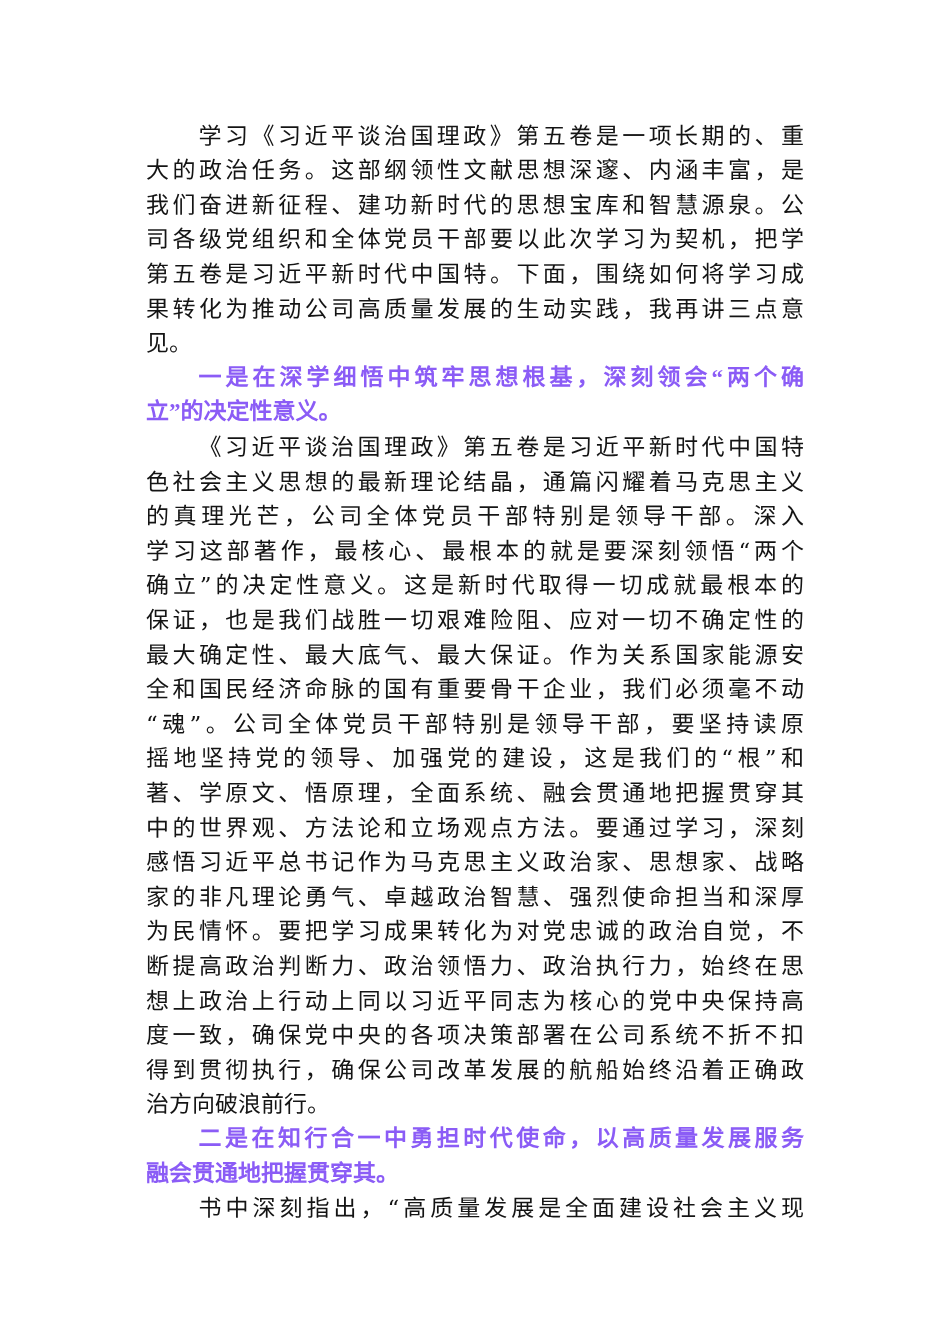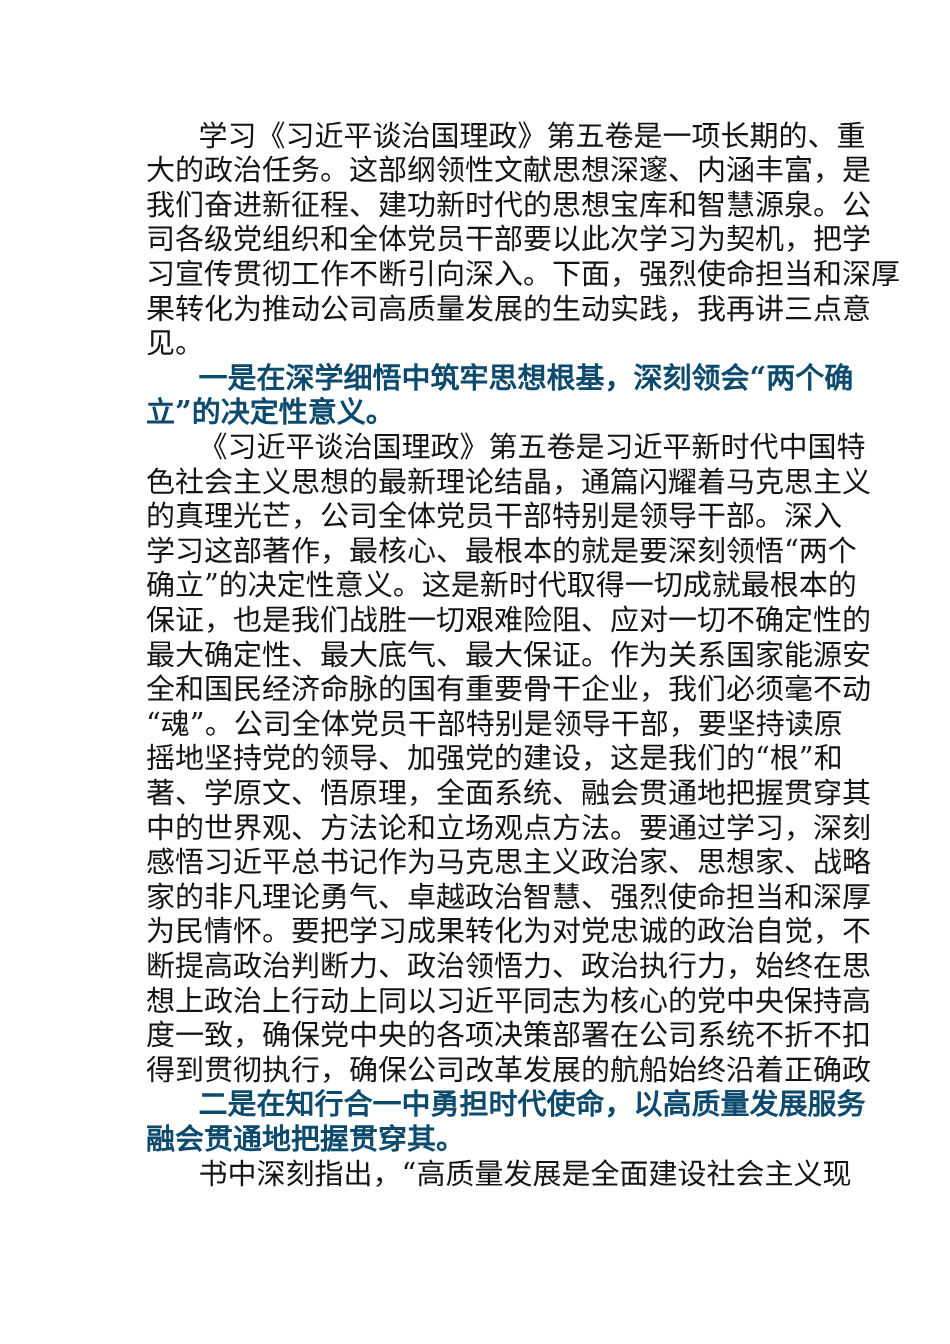--- a/index.html
+++ b/index.html
@@ -17,51 +17,52 @@
     .text-block {
       position: absolute;
       left: 146px;
       top: 118.7px;
       width: 658px;
     }
     .line {
       display: block;
       height: 34.6px;
       line-height: 34.6px;
-      font-size: 29px;
+      font-size: 23px;
       font-family: "DejaVu Serif", "Liberation Serif", serif;
       color: #141414;
       white-space: nowrap;
       text-align: left;
     }
     .line.full {
       text-align: justify;
       text-align-last: justify;
       text-justify: inter-character;
     }
     .line.indent {
       padding-left: 52.6px;
     }
     .line.bold {
       font-weight: bold;
-      color: #0c4a6e;
+      color: #8b5cf6;
+      font-family: Liberation Serif, serif;
     }
   </style>
 </head>
 <body>
 
 <div class="page">
   <div class="text-block">
 
     <div>
       <span class="line full indent">学习《习近平谈治国理政》第五卷是一项长期的、重</span>
       <span class="line full">大的政治任务。这部纲领性文献思想深邃、内涵丰富，是</span>
       <span class="line full">我们奋进新征程、建功新时代的思想宝库和智慧源泉。公</span>
       <span class="line full">司各级党组织和全体党员干部要以此次学习为契机，把学</span>
-      <span class="line full">习宣传贯彻工作不断引向深入。下面，强烈使命担当和深厚</span>
+      <span class="line full">第五卷是习近平新时代中国特。下面，围绕如何将学习成</span>
       <span class="line full">果转化为推动公司高质量发展的生动实践，我再讲三点意</span>
       <span class="line">见。</span>
     </div>
 
     <div>
       <span class="line full indent bold">一是在深学细悟中筑牢思想根基，深刻领会“两个确</span>
       <span class="line bold">立”的决定性意义。</span>
     </div>
 
     <div>
@@ -77,20 +78,21 @@
       <span class="line full">摇地坚持党的领导、加强党的建设，这是我们的“根”和</span>
       <span class="line full">著、学原文、悟原理，全面系统、融会贯通地把握贯穿其</span>
       <span class="line full">中的世界观、方法论和立场观点方法。要通过学习，深刻</span>
       <span class="line full">感悟习近平总书记作为马克思主义政治家、思想家、战略</span>
       <span class="line full">家的非凡理论勇气、卓越政治智慧、强烈使命担当和深厚</span>
       <span class="line full">为民情怀。要把学习成果转化为对党忠诚的政治自觉，不</span>
       <span class="line full">断提高政治判断力、政治领悟力、政治执行力，始终在思</span>
       <span class="line full">想上政治上行动上同以习近平同志为核心的党中央保持高</span>
       <span class="line full">度一致，确保党中央的各项决策部署在公司系统不折不扣</span>
       <span class="line full">得到贯彻执行，确保公司改革发展的航船始终沿着正确政</span>
+      <span class="line">治方向破浪前行。</span>
     </div>
 
     <div>
       <span class="line full indent bold">二是在知行合一中勇担时代使命，以高质量发展服务</span>
       <span class="line bold">融会贯通地把握贯穿其。</span>
     </div>
 
     <div>
       <span class="line full indent">书中深刻指出，“高质量发展是全面建设社会主义现</span>
     </div>

